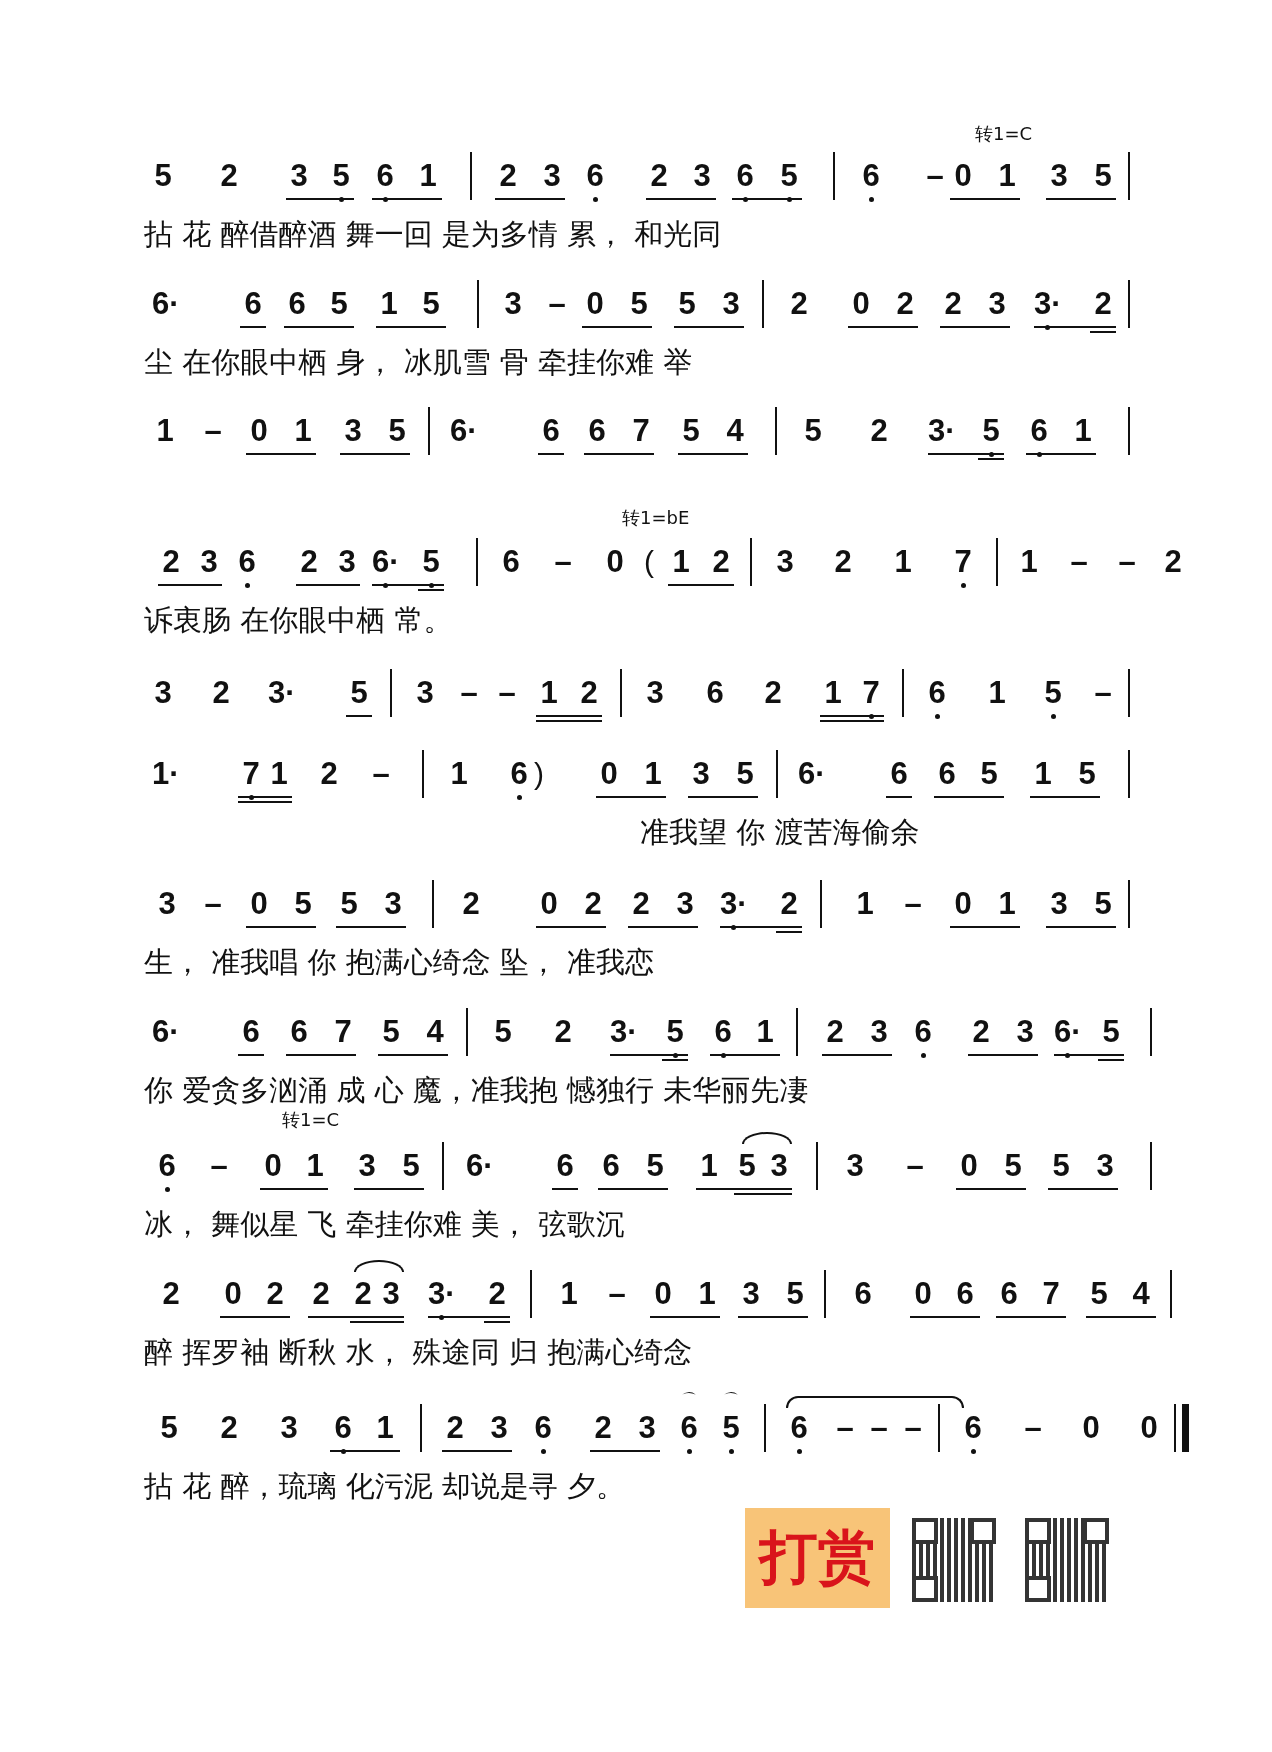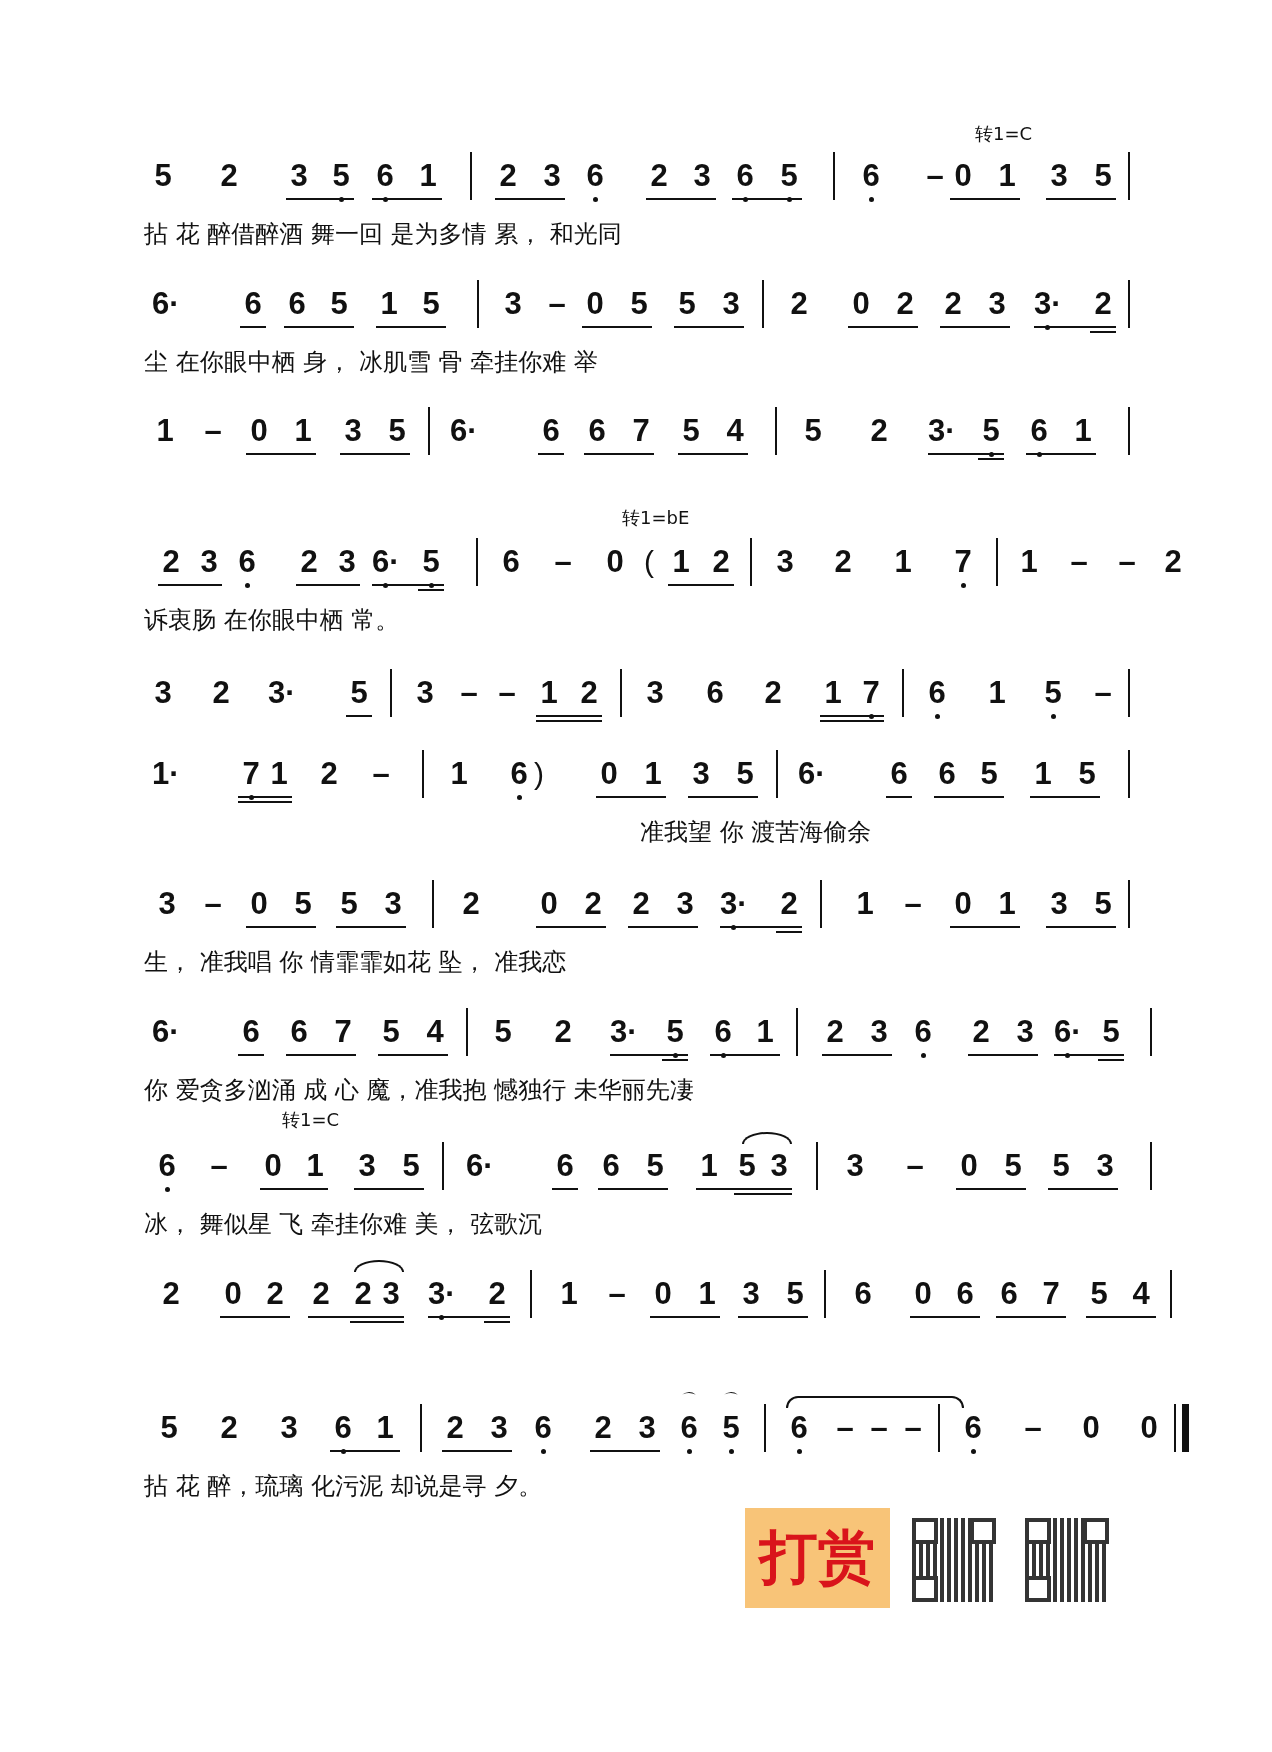--- a/index.html
+++ b/index.html
@@ -5,21 +5,21 @@
   html,body{margin:0;padding:0;background:#fff;}
   body{width:1272px;height:1752px;position:relative;overflow:hidden;
        font-family:"Liberation Sans","DejaVu Sans",sans-serif;color:#111;}
   .row{position:absolute;left:150px;width:980px;height:60px;}
   .n{position:absolute;top:0;font-weight:bold;font-size:31px;line-height:36px;width:26px;text-align:center;}
   .n.dot-below::after{content:"";position:absolute;left:11px;top:39px;width:5px;height:5px;border-radius:50%;background:#111;}
   .ul{position:absolute;height:2px;background:#111;top:40px;}
   .ul2{position:absolute;height:2px;background:#111;top:45px;}
   .bar{position:absolute;top:-6px;width:2px;height:48px;background:#111;}
   .final{position:absolute;top:-6px;width:7px;height:48px;background:#111;}
-  .lyric{position:absolute;top:58px;font-family:"DejaVu Serif","Liberation Serif",serif;font-size:24px;line-height:36px;white-space:nowrap;letter-spacing:0;}
+  .lyric{position:absolute;top:58px;font-family:"DejaVu Serif","Liberation Serif",serif;font-size:29px;line-height:36px;white-space:nowrap;letter-spacing:0;}
   .key{position:absolute;font-size:18px;font-family:"DejaVu Sans",sans-serif;}
   .paren{position:absolute;top:0;font-size:30px;line-height:36px;}
   .slur{position:absolute;border:2px solid #111;border-bottom:none;border-radius:50% 50% 0 0 / 100% 100% 0 0;height:10px;}
   .fermata{position:absolute;font-size:16px;top:-20px;}
   .reward{position:absolute;left:745px;top:1508px;width:145px;height:100px;background:#f8c478;display:flex;align-items:center;justify-content:center;}
   .reward span{color:#d9141b;font-weight:bold;font-size:58px;font-family:"DejaVu Sans",sans-serif;}
   .qr{position:absolute;top:1518px;width:84px;height:84px;
       background:
         repeating-linear-gradient(90deg,#111 0 4px,#fff 4px 7px),
         #fff;
@@ -254,21 +254,21 @@
   <div class="bar" style="left:670px"></div>
   <div class="n" style="left:702px">1</div>
     <div class="n" style="left:750px">–</div>
   <div class="n" style="left:800px">0</div>
     <div class="n" style="left:844px">1</div>
   <div class="n" style="left:896px">3</div>
     <div class="n" style="left:940px">5</div>
   <div class="ul" style="left:800px;width:70px"></div>
     <div class="ul" style="left:896px;width:70px"></div>
   <div class="bar" style="left:978px"></div>
-  <div class="lyric" style="left:-6px">生， 准我唱 你 情霏霏如花 坠， 准我恋</div>
+  <div class="lyric" style="left:-6px">生， 准我唱 你 抱满心绮念 坠， 准我恋</div>
 </div>
 
 <div class="row" style="top:1014px;">
   <div class="n" style="left:2px">6·</div>
   <div class="n" style="left:88px">6</div>
     <div class="n" style="left:136px">6</div>
     <div class="n" style="left:180px">7</div>
   <div class="n" style="left:228px">5</div>
     <div class="n" style="left:272px">4</div>
   <div class="ul" style="left:88px;width:26px"></div>
@@ -365,20 +365,21 @@
   <div class="n" style="left:760px">0</div>
     <div class="n" style="left:802px">6</div>
   <div class="n" style="left:846px">6</div>
     <div class="n" style="left:888px">7</div>
   <div class="n" style="left:936px">5</div>
     <div class="n" style="left:978px">4</div>
   <div class="ul" style="left:760px;width:70px"></div>
     <div class="ul" style="left:846px;width:70px"></div>
     <div class="ul" style="left:936px;width:70px"></div>
   <div class="bar" style="left:1020px"></div>
+  <div class="lyric" style="left:-6px">醉 挥罗袖 断秋 水， 殊途同 归 抱满心绮念</div>
 </div>
 
 <div class="row" style="top:1410px;">
   <div class="n" style="left:6px">5</div>
     <div class="n" style="left:66px">2</div>
     <div class="n" style="left:126px">3</div>
   <div class="n dot-below" style="left:180px">6</div>
     <div class="n" style="left:222px">1</div>
   <div class="ul" style="left:180px;width:70px"></div>
   <div class="bar" style="left:270px"></div>

